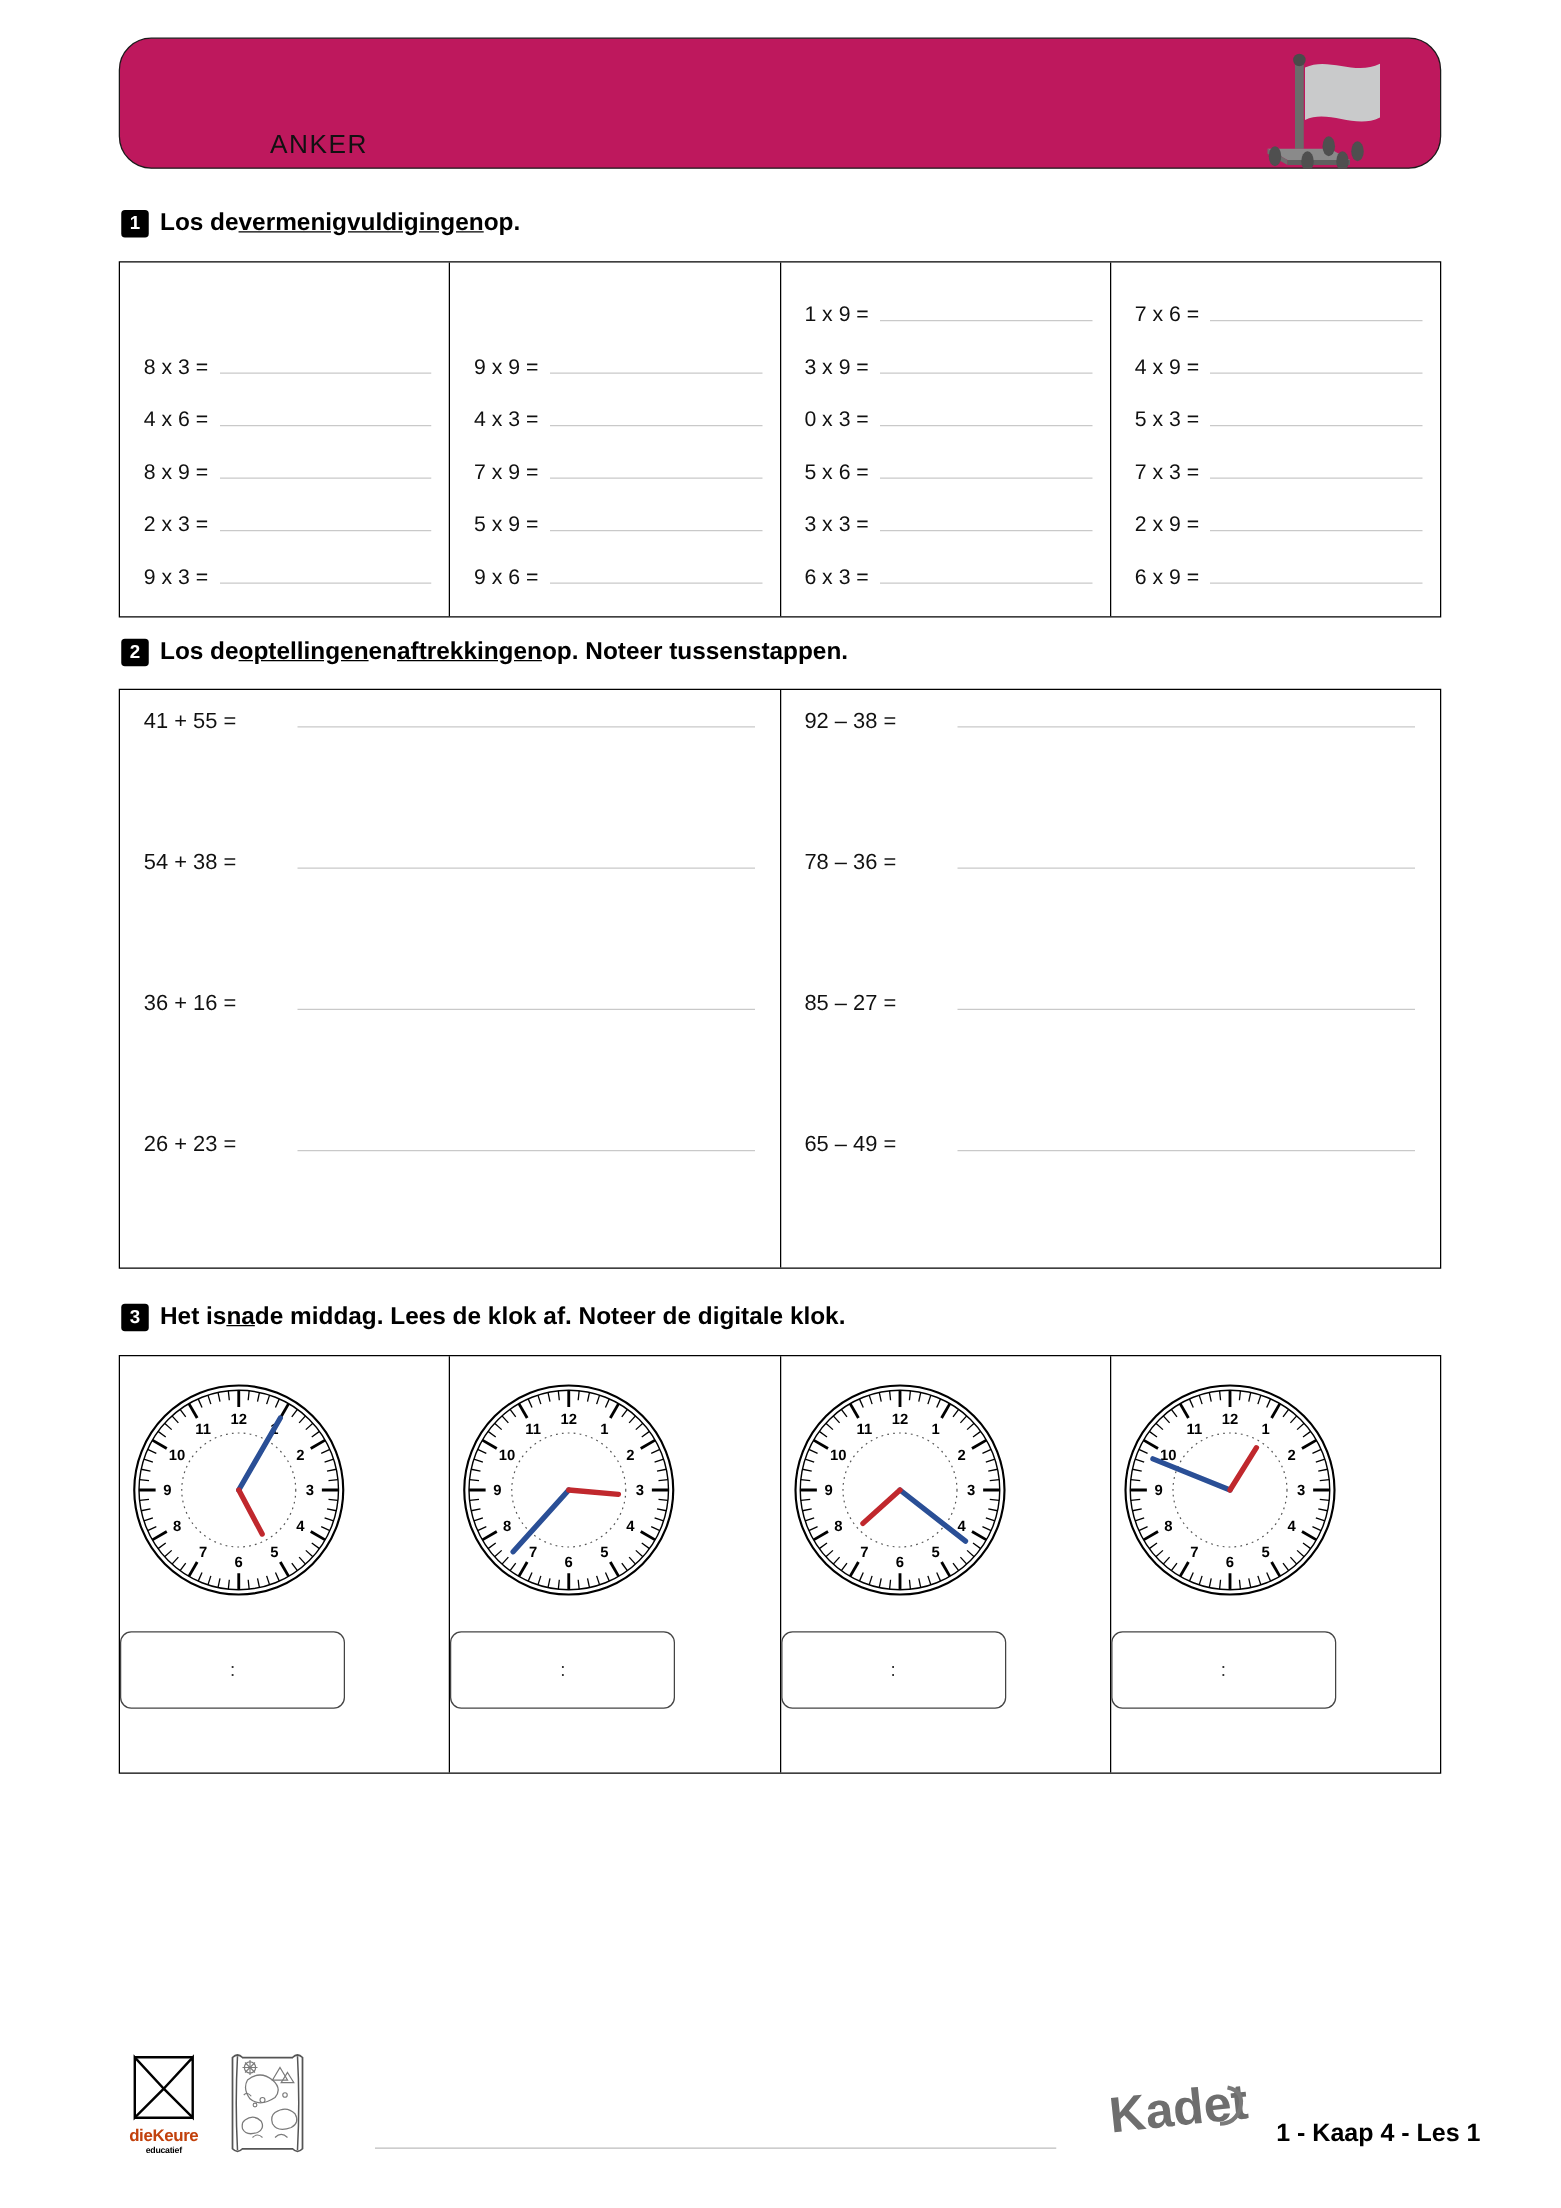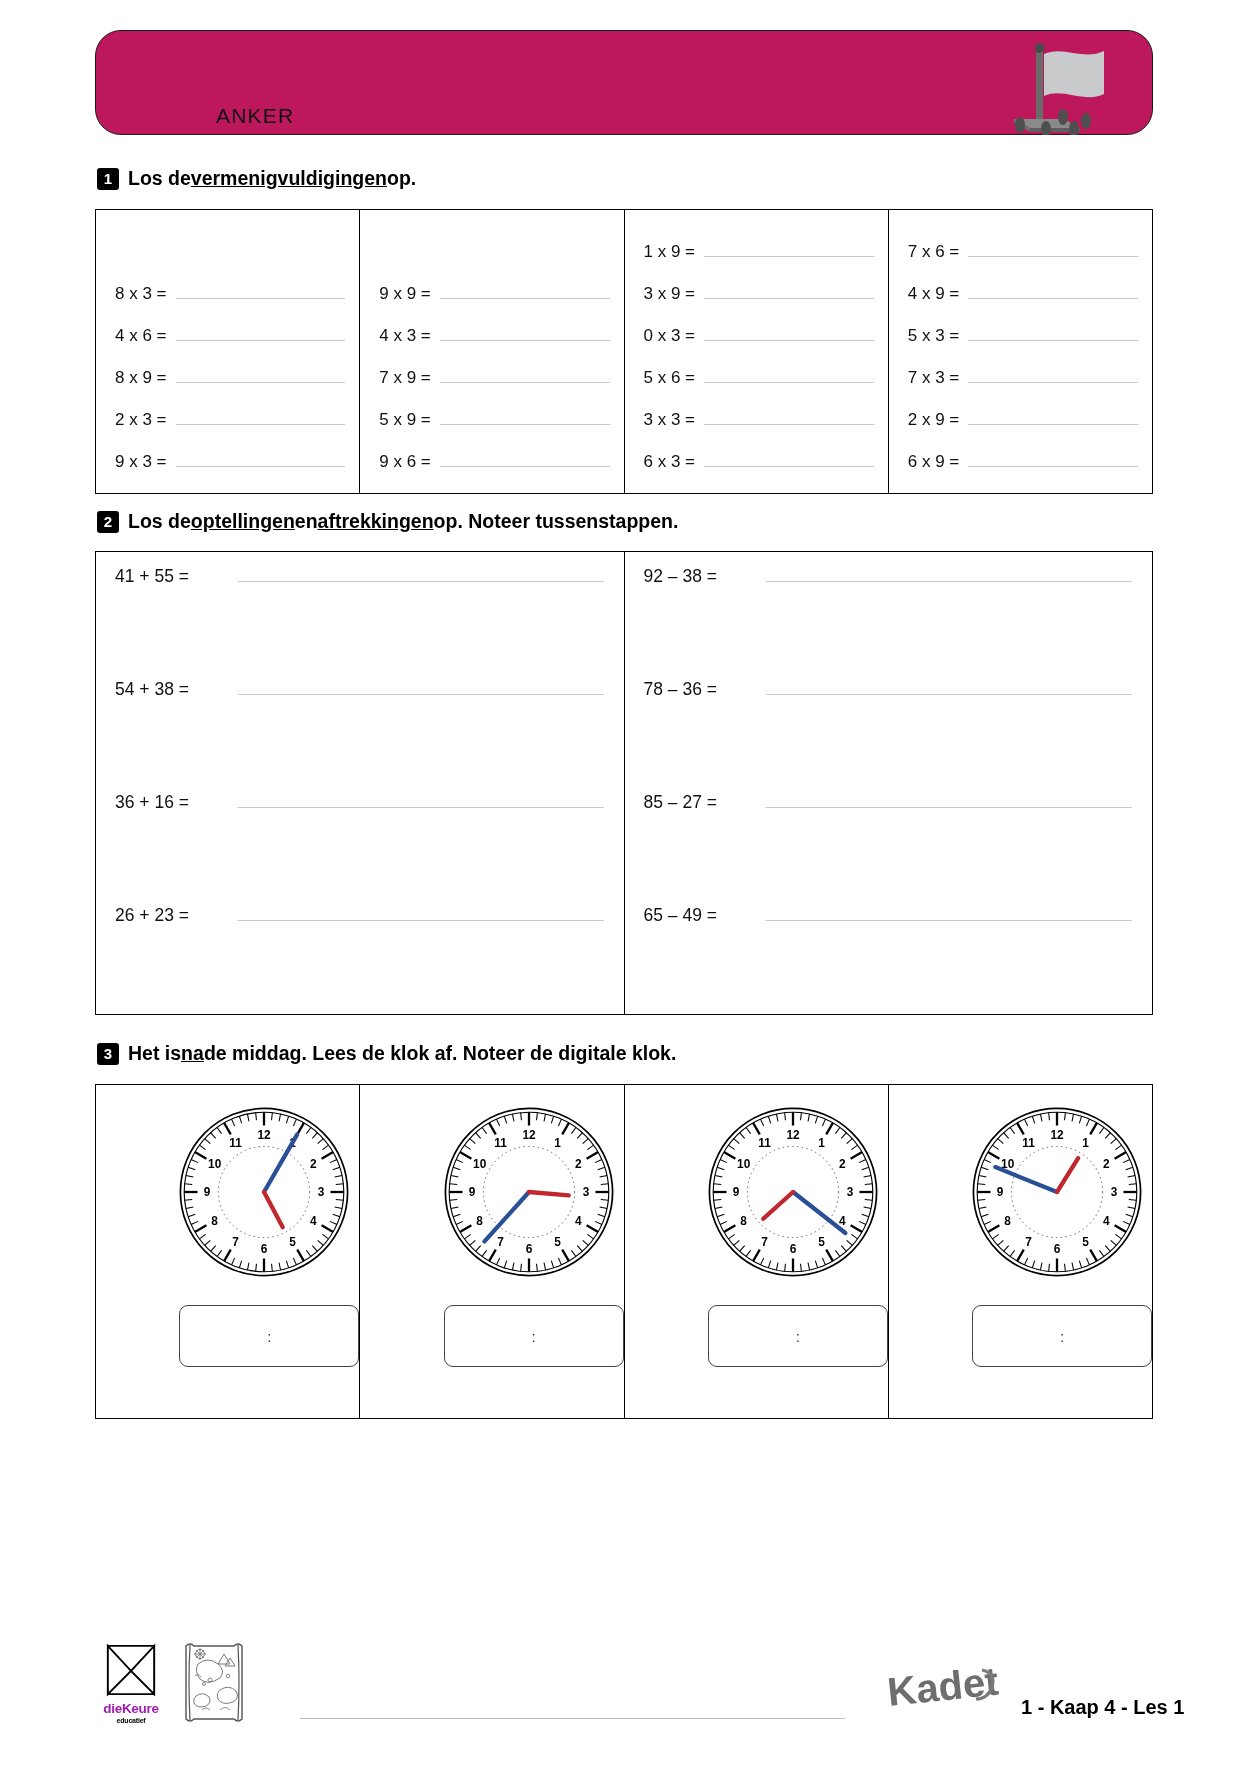--- a/index.html
+++ b/index.html
@@ -159,21 +159,21 @@
     border: 1.7px solid #000;
     box-sizing: border-box;
     display: flex;
   }
   .clock-cell {
     flex: 1 1 0;
     border-right: 1.7px solid #000;
     box-sizing: border-box;
     display: flex;
     flex-direction: column;
-    align-items: flex-end;
+    align-items: flex-start;
     justify-content: flex-start;
     padding-top: 12px;
   }
   .clock-cell:last-child { border-right: none; }
   .clock-face { width: 190px; height: 190px; }
   .digital-box {
     width: 178px;
     height: 60px;
     border: 1.2px solid #444;
     border-radius: 9px;
@@ -206,21 +206,21 @@
     width: 72px;
     height: 88px;
   }
   .dk-mark { width: 58px; height: 56px; display: block; margin: 0 auto; }
   .dk-text {
     font-size: 13.5px;
     font-weight: bold;
     text-align: center;
     letter-spacing: -0.3px;
     margin-top: 3px;
-    color: #a21caf;
+    color: #c2410c;
   }
   .dk-sub {
     font-size: 7px;
     font-weight: bold;
     text-align: center;
     color: #000;
     margin-top: 1px;
     letter-spacing: -0.2px;
   }
   .map-icon {

